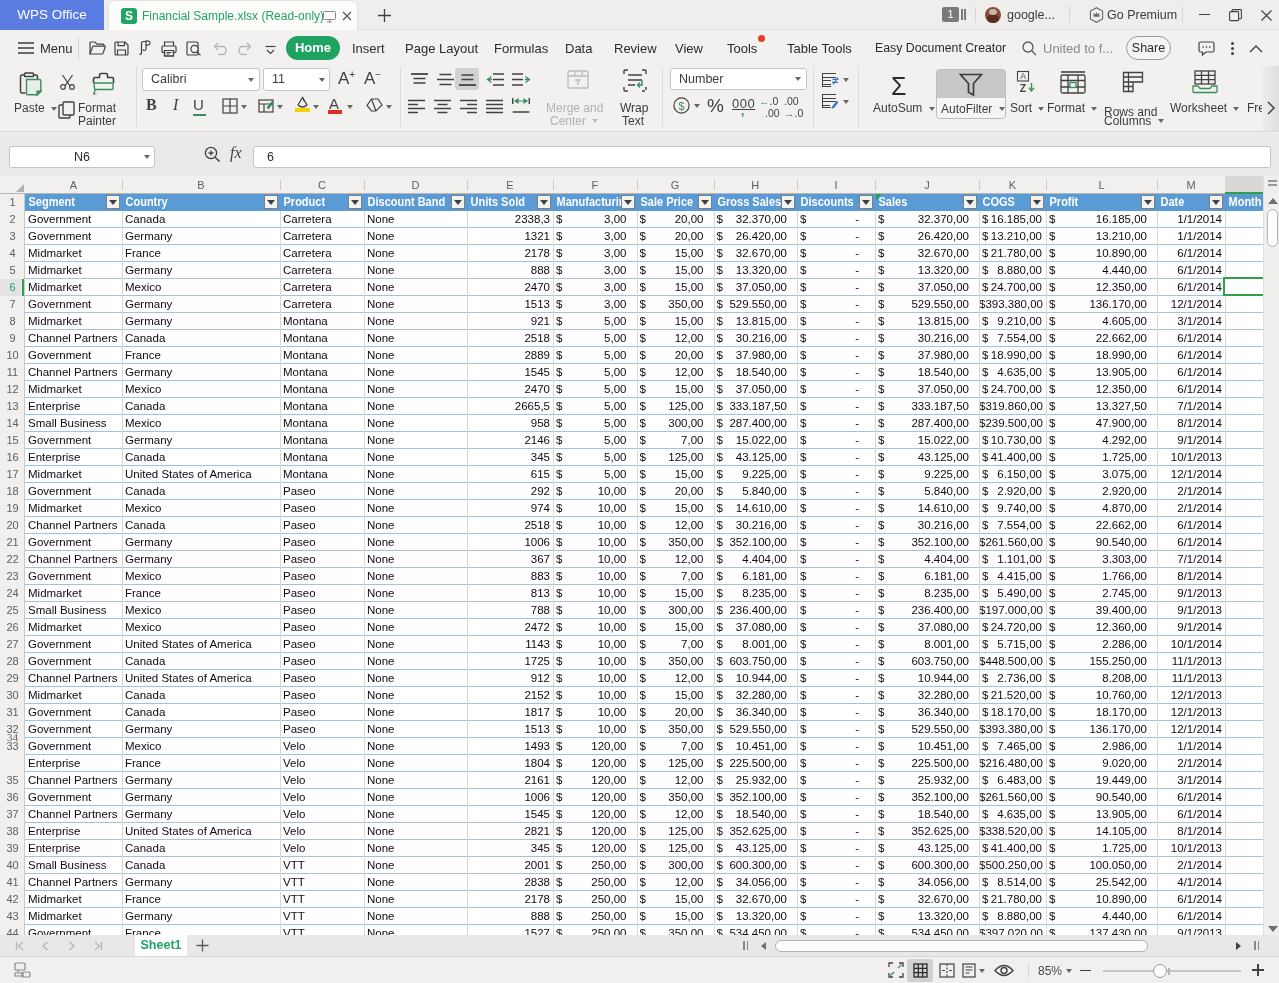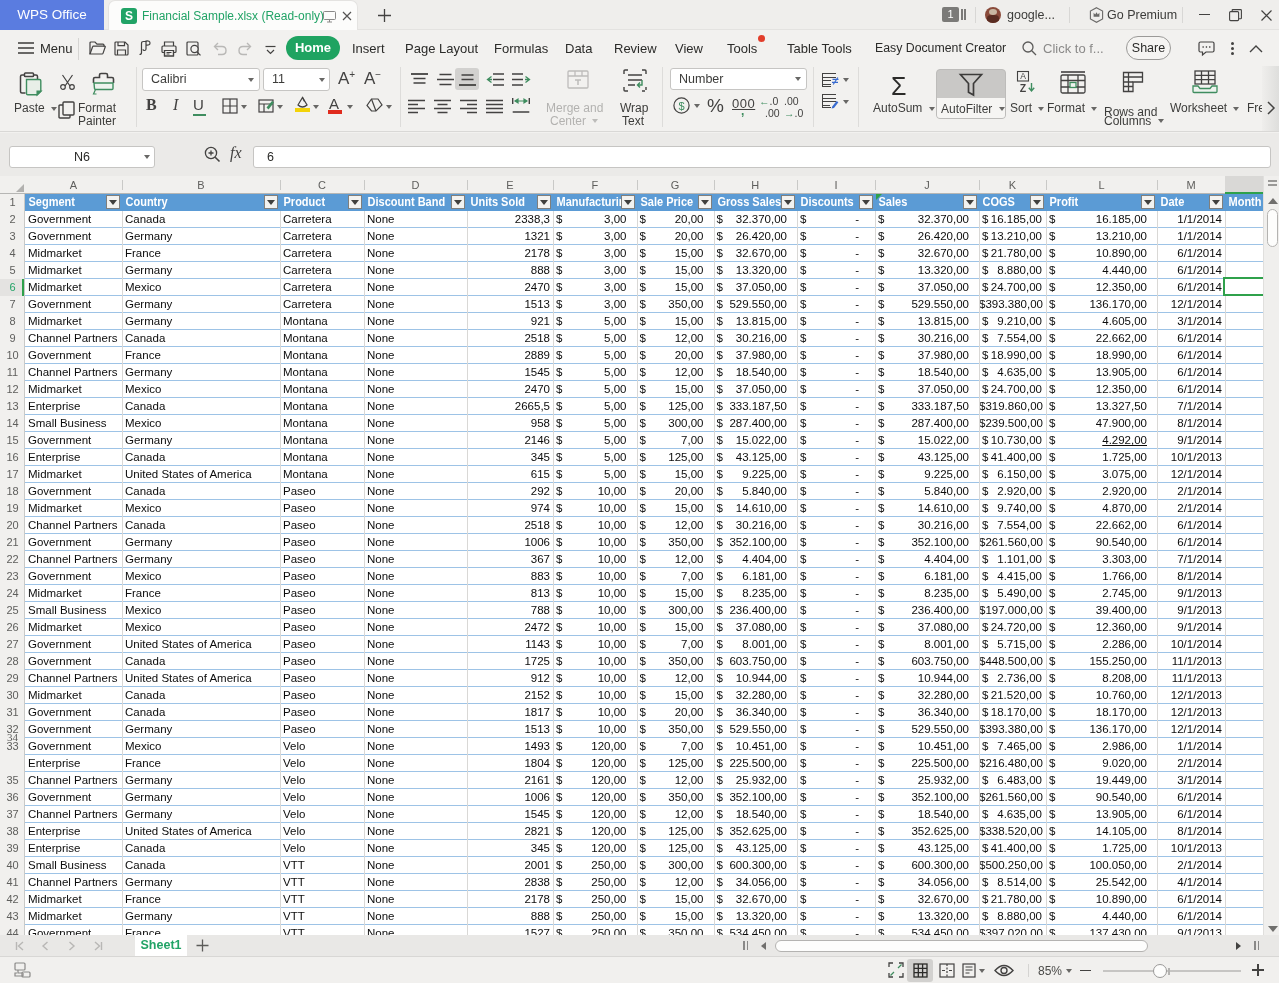--- a/index.html
+++ b/index.html
@@ -159,21 +159,21 @@
 <div class="tabl" style="left:614px;">Review</div>
 <div class="tabl" style="left:675px;">View</div>
 <div class="tabl" style="left:727px;">Tools</div>
 <div class="abs" style="left:758px; top:35px; width:7px; height:7px; border-radius:50%; background:#e23e2b;"></div>
 <div class="tabl" style="left:787px;">Table Tools</div>
 <div class="tabl" style="left:875px; font-size:12.3px;">Easy Document Creator</div>
 <svg width="15" height="15" style="left:1022px; top:41px;" viewBox="0 0 15 15" fill="none" stroke="#5c5b5a" stroke-width="1.3">
     <circle cx="6" cy="6" r="5"></circle>
     <path d="M9.8 9.8 L14 14"></path>
   </svg>
-<div class="tabl" style="left:1043px; color:#8a8988;">Click to f...</div>
+<div class="tabl" style="left:1043px; color:#8a8988;">United to f...</div>
 <div id="sharepill">Share</div>
 <svg width="17" height="15" style="left:1198px; top:41px;" viewBox="0 0 17 15" fill="none" stroke="#434241" stroke-width="1.2">
     <path d="M1 2.5 Q1 1 2.5 1 H14.5 Q16 1 16 2.5 V9.5 Q16 11 14.5 11 H8 L4.5 14 V11 H2.5 Q1 11 1 9.5 Z"></path>
     <path d="M4.5 6 H5.8 M7.8 6 H9.1 M11.1 6 H12.4" stroke-width="1.5"></path>
   </svg>
 <div class="abs" style="left:1231px; top:42px; width:3px; height:3px; background:#434241; border-radius:50%;"></div>
 <div class="abs" style="left:1231px; top:47px; width:3px; height:3px; background:#434241; border-radius:50%;"></div>
 <div class="abs" style="left:1231px; top:52px; width:3px; height:3px; background:#434241; border-radius:50%;"></div>
 <svg width="14" height="8" style="left:1249px; top:45px;" viewBox="0 0 14 8" fill="none" stroke="#434241" stroke-width="1.4">
     <path d="M1 7 L7 1 L13 7"></path>
@@ -972,21 +972,21 @@
       <div class="dc" style="left:850px;width:104px;">
         <s>$</s>
         <b style="padding-right:10px;">15.022,00</b>
       </div>
       <div class="dc" style="left:954px;width:67px;">
         <s>$</s>
         <b style="padding-right:4px;">10.730,00</b>
       </div>
       <div class="dc" style="left:1021px;width:111px;">
         <s>$</s>
-        <b style="padding-right:10px;text-decoration:underline;">4.292,00</b>
+        <b style="padding-right:10px;">4.292,00</b>
       </div>
       <div class="dc" style="left:1132px;width:68px;text-align:right;padding-right:3px;">9/1/2014</div>
     </div>
     <div class="dr" style="top:255.0px;">
       <div class="dc" style="left:0px;width:97px;padding-left:3px;">Enterprise</div>
       <div class="dc" style="left:97px;width:158px;padding-left:3px;">Canada</div>
       <div class="dc" style="left:255px;width:84px;padding-left:3px;">Montana</div>
       <div class="dc" style="left:339px;width:103px;padding-left:3px;">None</div>
       <div class="dc" style="left:442px;width:86px;text-align:right;padding-right:3px;">345</div>
       <div class="dc" style="left:528px;width:83.5px;">

